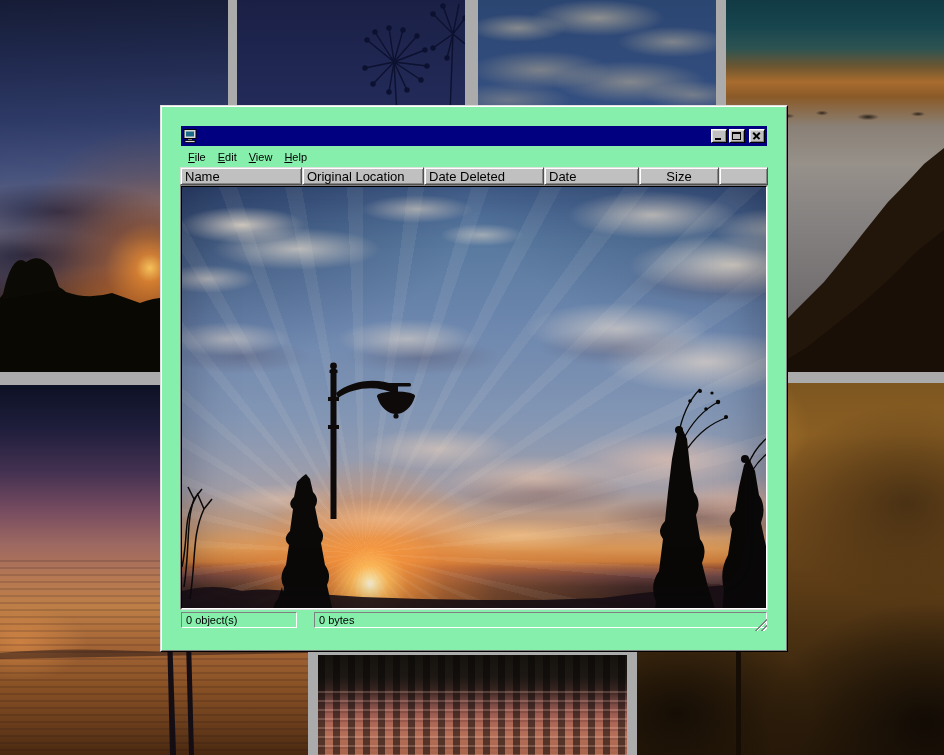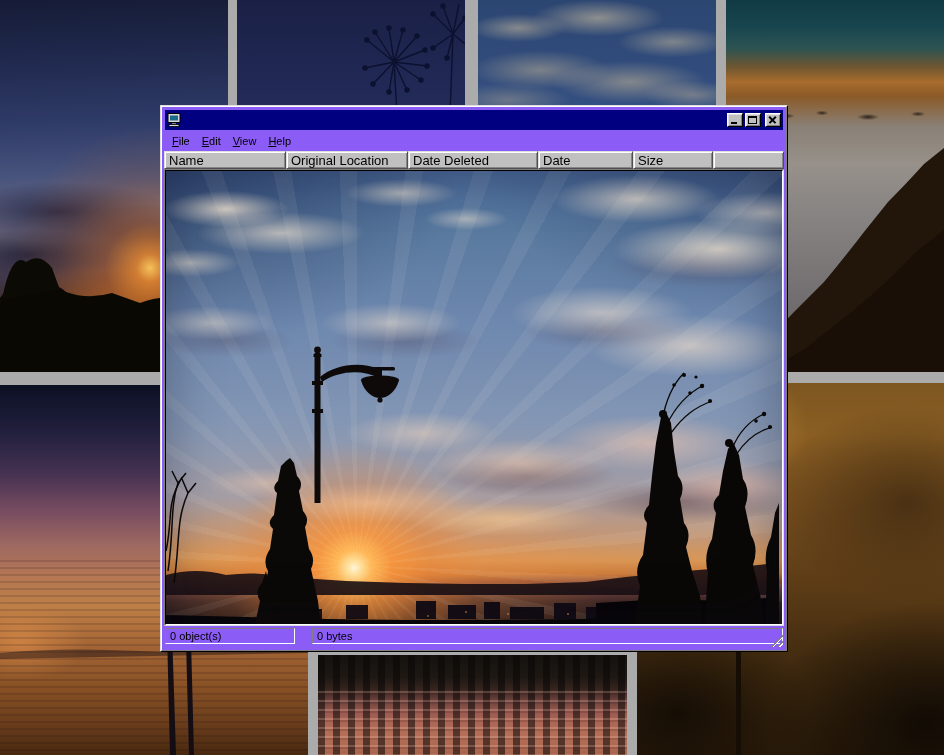--- a/index.html
+++ b/index.html
@@ -59,48 +59,48 @@
       radial-gradient(ellipse 130px 90px at 75px 45px, rgba(196,140,52,.8), rgba(196,140,52,0) 75%),
       radial-gradient(ellipse 180px 130px at 270px 120px, rgba(60,40,16,.75), rgba(60,40,16,0) 75%),
       radial-gradient(ellipse 170px 120px at 40px 330px, rgba(16,10,4,.85), rgba(16,10,4,0) 80%),
       radial-gradient(ellipse 200px 150px at 290px 340px, rgba(14,9,4,.9), rgba(14,9,4,0) 80%),
       linear-gradient(180deg,#7d5620 0%,#8a5e23 14%,#744c1d 34%,#5c3c16 54%,#432c10 74%,#2b1b09 100%);}
   #tile-golden .pole{position:absolute;left:99px;top:6px;width:5px;height:366px;background:#160e05;filter:blur(.6px);}
   
   #win{position:absolute;left:160px;top:105px;width:628px;height:547px;z-index:10;
     border:1px solid;border-color:#dfdfdf #000 #000 #dfdfdf;background:#c0c0c0;box-sizing:border-box;}
   #win .inner{position:absolute;inset:0;border:1px solid;border-color:#fff #808080 #808080 #fff;
-    background:#8b5cf6;display:flex;flex-direction:column;padding:2px;box-sizing:border-box;}
+    background:#86efac;display:flex;flex-direction:column;padding:18px;box-sizing:border-box;}
   .titlebar{height:18px;margin:1px 1px 1px 1px;background:#000080;display:flex;align-items:center;padding:1px 2px;flex:0 0 auto;}
   .titlebar .ticon{width:16px;height:14px;margin-right:3px;flex:0 0 auto;}
   .titlebar .ttext{color:#fff;font-size:11px;font-weight:bold;flex:1 1 auto;overflow:hidden;white-space:nowrap;}
   .tb-btn{width:16px;height:14px;background:#c0c0c0;border:1px solid;border-color:#fff #000 #000 #fff;
     box-shadow:inset 1px 1px 0 #dfdfdf, inset -1px -1px 0 #808080;
     margin-left:2px;position:relative;box-sizing:border-box;cursor:default;}
   .tb-btn.close{margin-left:4px;}
   .g-min{position:absolute;left:3px;bottom:2px;width:6px;height:2px;background:#000;}
   .g-max{position:absolute;left:2px;top:2px;width:9px;height:8px;border:1px solid #000;border-top-width:2px;box-sizing:border-box;}
   .g-x1,.g-x2{position:absolute;left:2px;top:5px;width:9px;height:1.6px;background:#000;}
   .g-x1{transform:rotate(45deg);}  .g-x2{transform:rotate(-45deg);}
   .menubar{height:18px;display:flex;align-items:center;padding:1px 0 1px 2px;flex:0 0 auto;font-size:11px;color:#000;}
   .menubar .mitem{padding:2px 6px;}
   .menubar .mitem u{text-decoration:underline;}
   .colheader{height:18px;display:flex;flex:0 0 auto;background:#c0c0c0;font-size:13px;}
   .hcell{box-sizing:border-box;height:18px;line-height:15px;padding:1px 4px;background:#c0c0c0;
     border:1px solid;border-color:#dfdfdf #505050 #505050 #dfdfdf;
     box-shadow:inset 1px 1px 0 #fff, inset -1px -1px 0 #868686;
     overflow:hidden;white-space:nowrap;}
-  .hcell.c1{width:122px;} .hcell.c2{width:122px;} .hcell.c3{width:130px;} .hcell.c4{width:95px;}
-  .hcell.c5{width:80px;text-align:left;} .hcell.c6{flex:1 1 auto;}
+  .hcell.c1{width:122px;} .hcell.c2{width:122px;} .hcell.c3{width:120px;} .hcell.c4{width:95px;}
+  .hcell.c5{width:80px;text-align:center;} .hcell.c6{flex:1 1 auto;}
   .listframe{flex:1 1 auto;border:1px solid;border-color:#808080 #dfdfdf #dfdfdf #808080;position:relative;}
   .listframe .lf2{position:absolute;inset:0;border:1px solid;border-color:#000 #fff #fff #000;overflow:hidden;}
   .statusbar{height:20px;flex:0 0 auto;display:flex;gap:3px;padding:2px 1px 0 1px;position:relative;font-size:11px;}
   .spanel{box-sizing:border-box;height:16px;line-height:14px;padding:0 4px;border:1px solid;border-color:#808080 #fff #fff #808080;
     overflow:hidden;white-space:nowrap;}
-  .spanel.s1{width:130px;flex:0 0 auto;}
+  .spanel.s1{width:116px;flex:0 0 auto;}
   .spanel.s2{flex:1 1 auto;margin-left:14px;}
   .grip{position:absolute;right:1px;bottom:1px;width:13px;height:13px;
     background:repeating-linear-gradient(-45deg, rgba(0,0,0,0) 0 2px, #fff 2px 3px, #808080 3px 4.5px);
     clip-path:polygon(100% 0,100% 100%,0 100%);}
   
   .photo{position:absolute;inset:0;
     background:
       radial-gradient(circle at 188px 397px, #fff6dc 0, #ffe09a 7px, #ffb857 18px, rgba(250,150,60,.75) 38px, rgba(235,130,50,.35) 75px, rgba(220,120,45,0) 125px),
       radial-gradient(ellipse 340px 110px at 200px 404px, rgba(246,150,70,.5), rgba(246,150,70,0) 75%),
       radial-gradient(ellipse 700px 210px at 300px 418px, rgba(222,128,68,.28), rgba(222,128,68,0) 75%),

